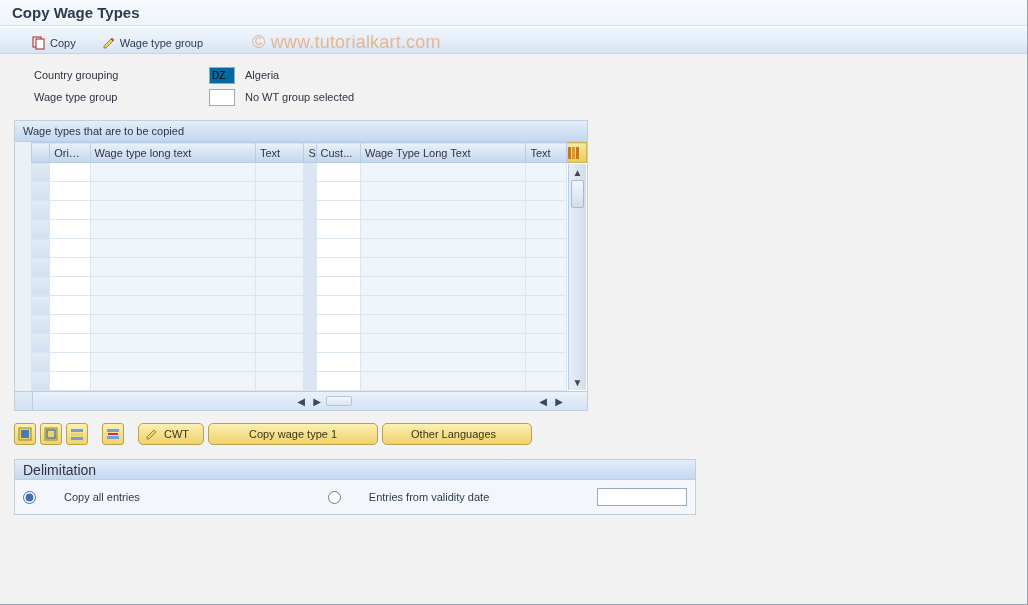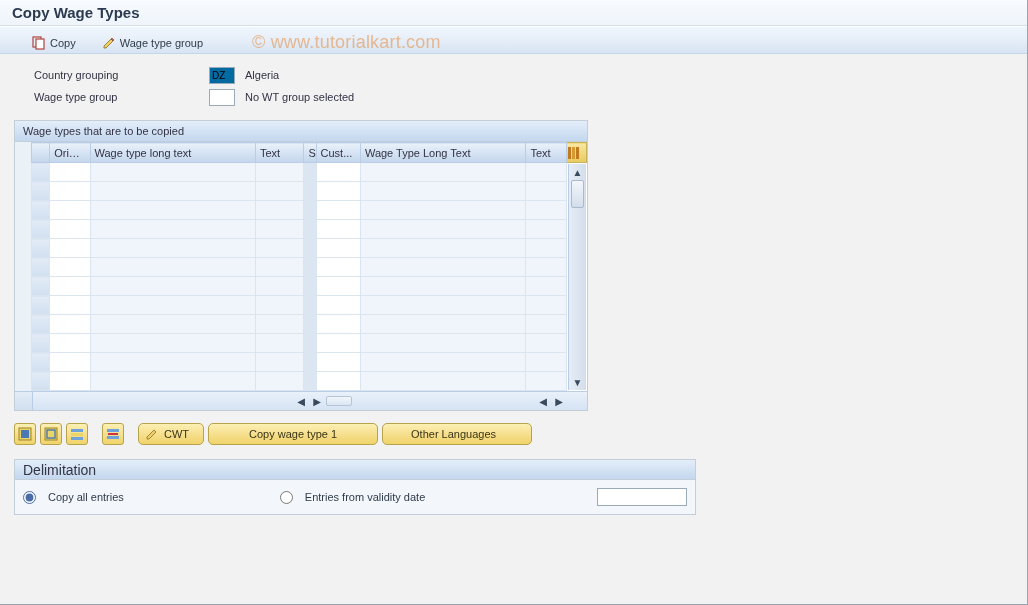--- a/index.html
+++ b/index.html
@@ -207,21 +207,21 @@
     border:1px solid var(--sap-panel-border);
     background:#f3f7fb;
   }
   .gb-title{
     height:20px;display:flex;align-items:center;padding:0 8px;
     background:linear-gradient(var(--sap-blue-grad1),var(--sap-blue-grad2));
     border-bottom:1px solid var(--sap-panel-border);
     font-size:14px;color:#334;
   }
   .gb-body{
-    height:34px;display:flex;align-items:center;padding:0 8px;gap:8px;
+    height:34px;display:flex;align-items:center;padding:0 8px;gap:24px;
   }
   .radio{width:13px;height:13px;margin:0 4px 0 0;accent-color:#4a6da7;}
   .gb-spacer{flex:0 0 140px;}
   .dateinput{
     width:90px;height:18px;border:1px solid #9ab;background:#fff;
   }
 
   
   .wm{
     position:absolute;left:252px;top:32px;

